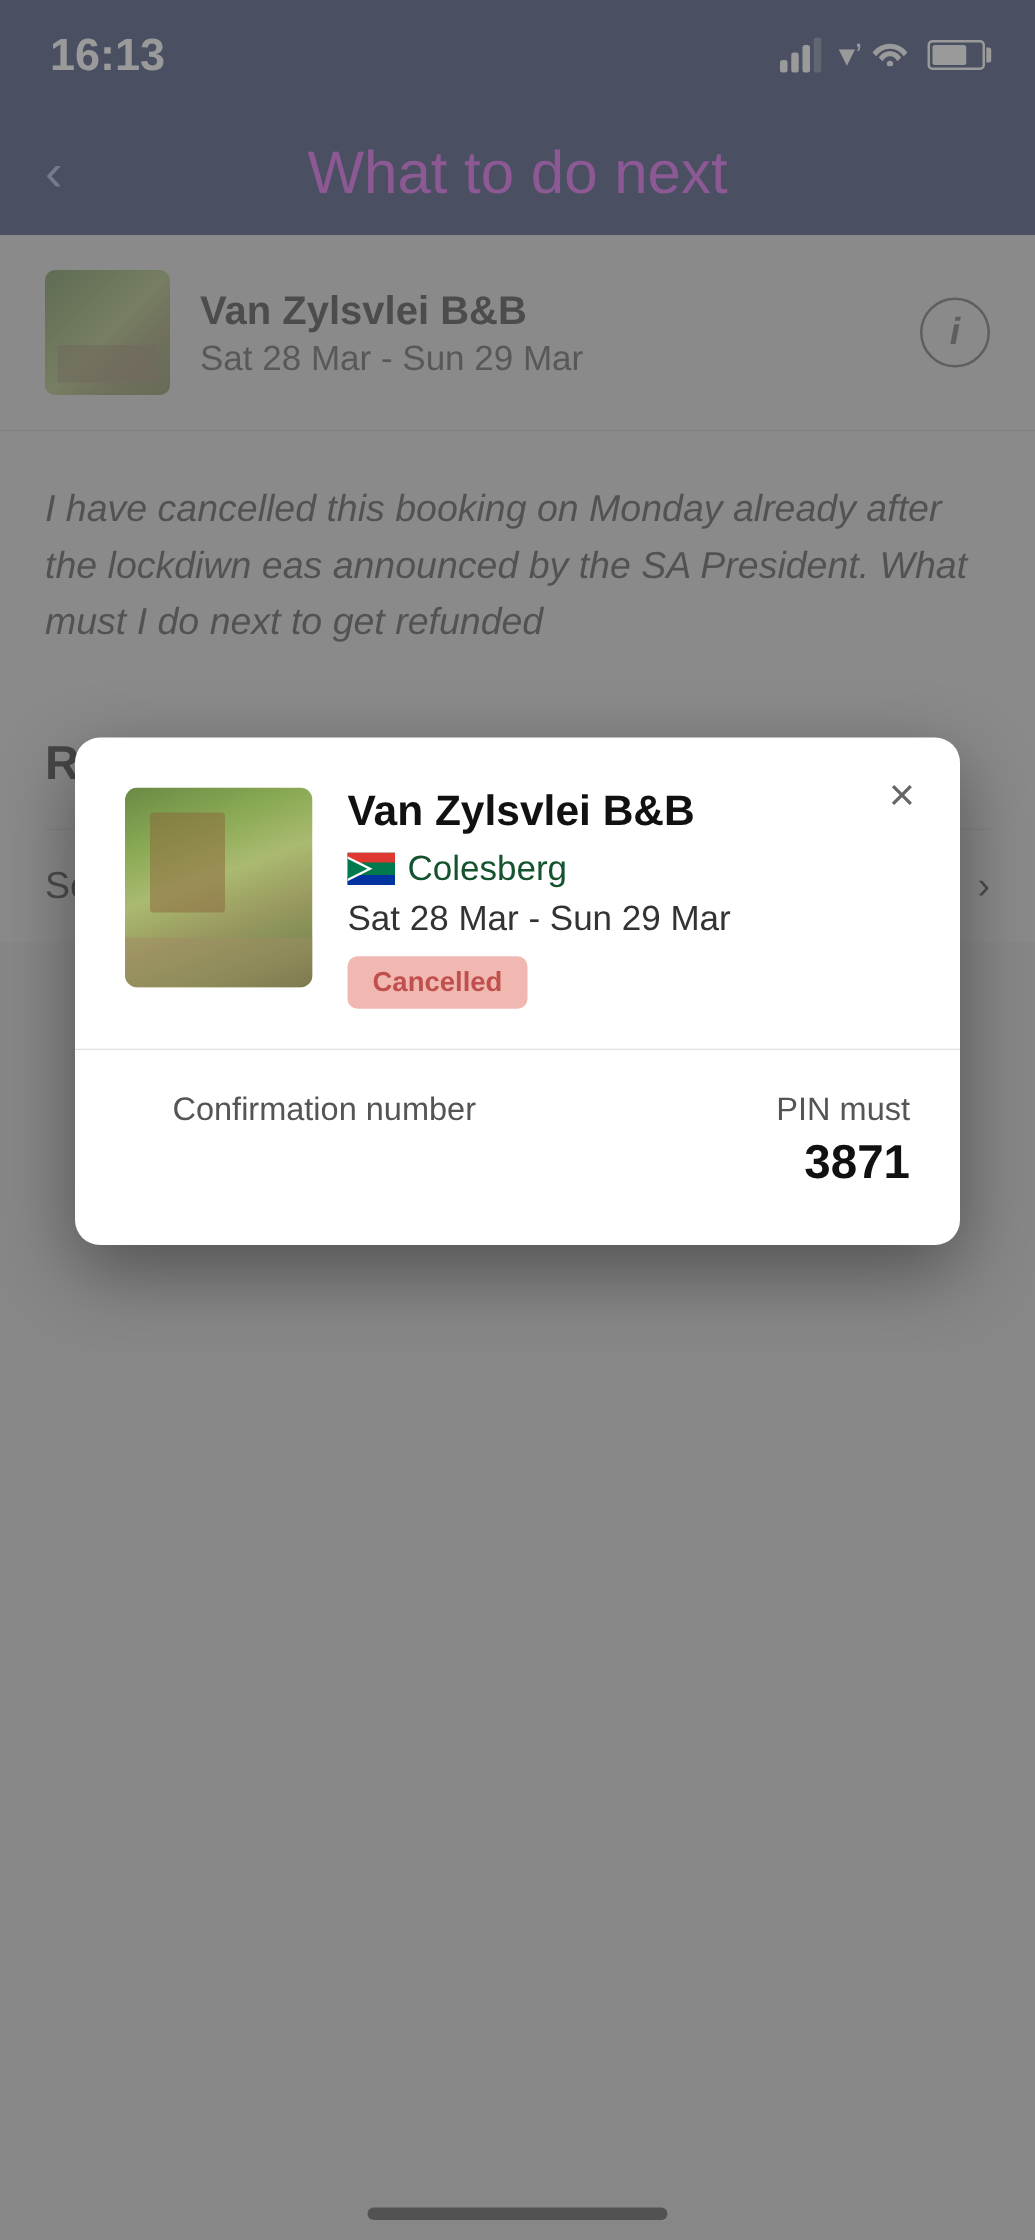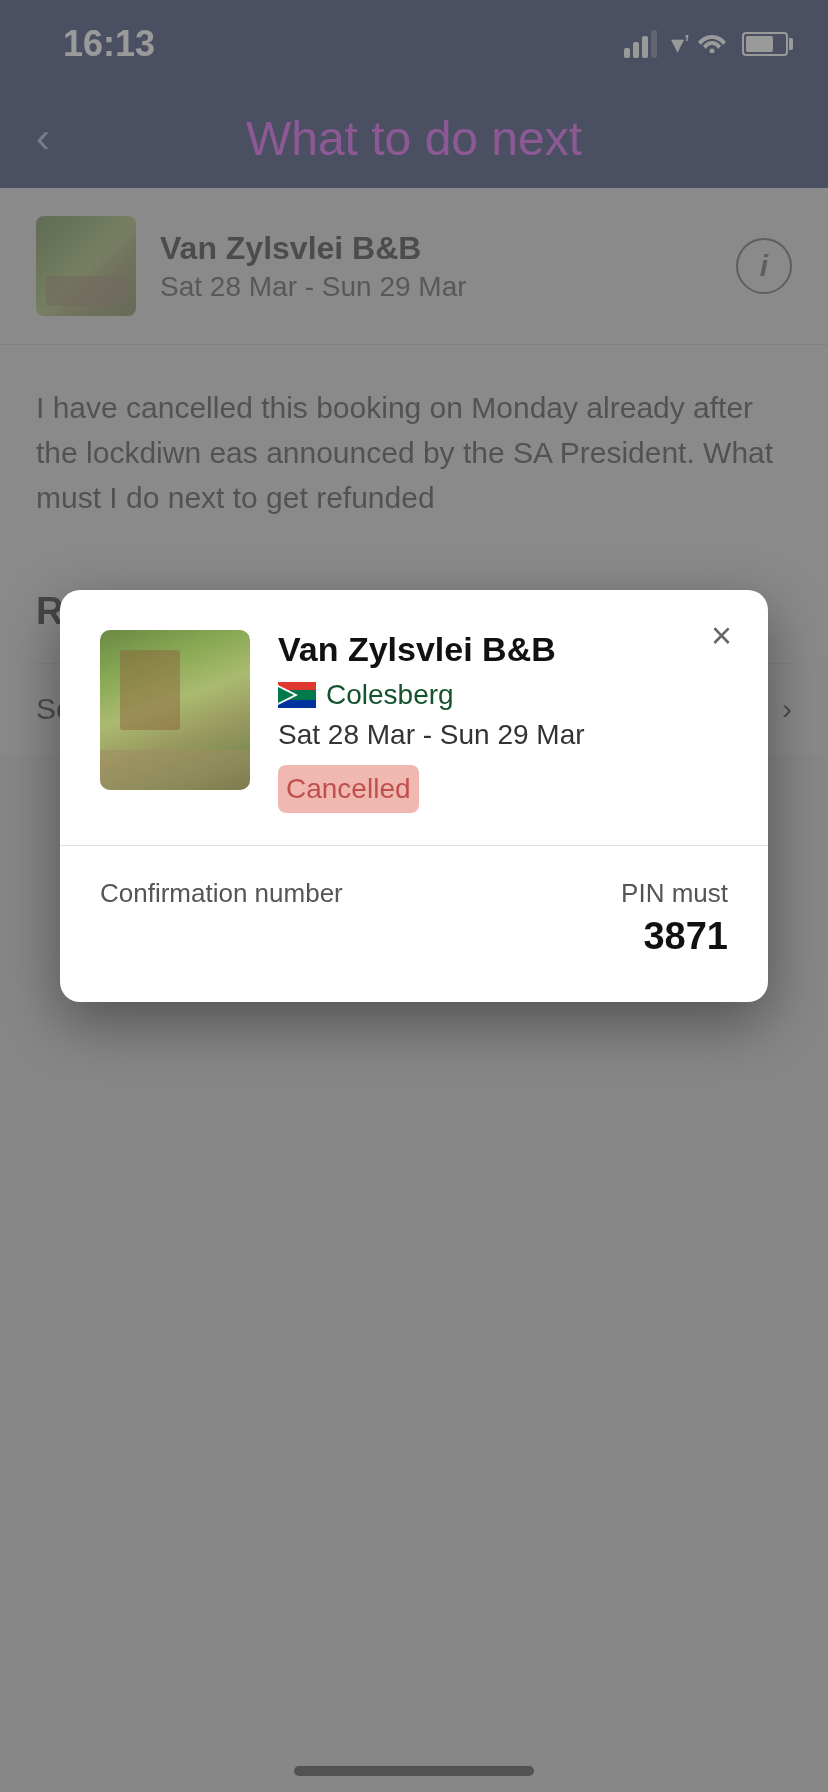--- a/index.html
+++ b/index.html
@@ -22,21 +22,20 @@
       display: flex;
       align-items: center;
       justify-content: space-between;
       padding: 0 40px;
     }
 
     .status-time {
       color: white;
       font-size: 36px;
       font-weight: 600;
-      margin-left: 23px;
     }
 
     .status-icons {
       display: flex;
       align-items: center;
       gap: 14px;
     }
 
     .signal-bars {
       display: flex;
@@ -189,20 +188,21 @@
       font-style: italic;
       font-weight: 600;
       cursor: pointer;
       background: none;
     }
 
     
     .message-section {
       padding: 40px 36px 50px;
       background: #d0d0d0;
+      font-style: italic;
     }
 
     .message-text {
       font-size: 30px;
       color: #333;
       line-height: 1.5;
     }
 
     
     .recommended-section {
@@ -326,23 +326,23 @@
     .modal-dates {
       font-size: 28px;
       color: #333;
       margin-bottom: 14px;
     }
 
     .status-badge {
       display: inline-block;
       background: #f0b8b0;
       color: #c0504d;
-      font-size: 28px;
-      font-weight: 400;
-      padding: 8px 8px;
+      font-size: 22px;
+      font-weight: 700;
+      padding: 8px 20px;
       border-radius: 8px;
     }
 
     .close-button {
       position: absolute;
       top: 28px;
       right: 36px;
       background: none;
       border: none;
       font-size: 36px;
@@ -360,20 +360,21 @@
     .modal-codes {
       display: flex;
       justify-content: space-between;
       align-items: flex-start;
     }
 
     .code-block {
       display: flex;
       flex-direction: column;
       gap: 6px;
+      margin-left: 38px;
     }
 
     .code-label {
       font-size: 26px;
       color: #555;
     }
 
     .code-value {
       font-size: 38px;
       font-weight: 800;

